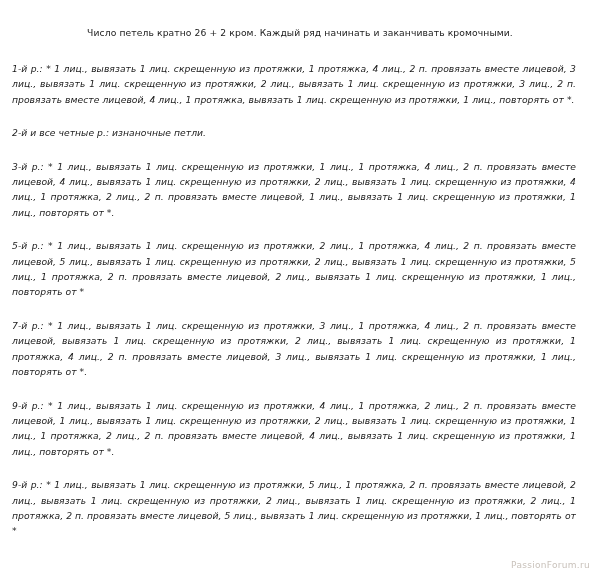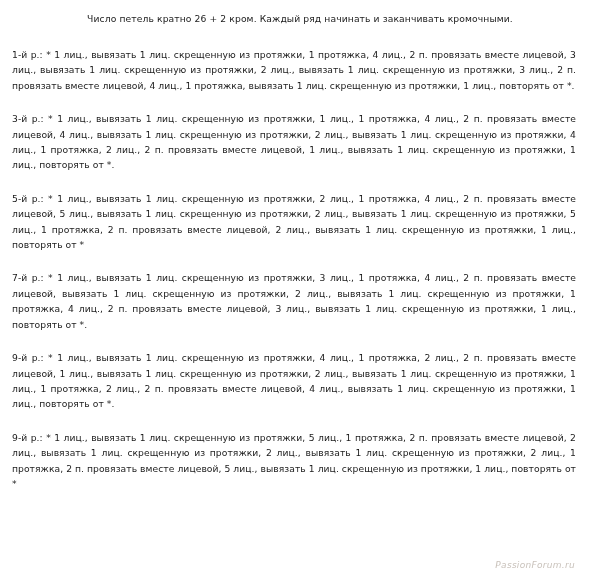--- a/index.html
+++ b/index.html
@@ -12,61 +12,62 @@
     background: #ffffff;
     font-family: "DejaVu Sans", sans-serif;
     color: #111111;
     overflow: hidden;
   }
   .page {
     position: relative;
     width: 600px;
     height: 576px;
     box-sizing: border-box;
-    padding: 12px 12px 0 12px;
+    padding: 26px 12px 0 12px;
     border-radius: 20px;
   }
   .doc-title {
     font-size: 9.2px;
     line-height: 13px;
     text-align: center;
     color: #1a1a1a;
     margin: 0 0 22px 0;
     letter-spacing: 0.1px;
   }
   .para {
     font-size: 9.2px;
     line-height: 15.4px;
     text-align: justify;
     color: #1a1a1a;
     margin: 0 12px 18px 0;
     letter-spacing: 0.05px;
+    font-style: italic;
   }
   .para:last-of-type {
     margin-bottom: 0;
   }
   .watermark {
     position: absolute;
-    right: 25px;
+    right: 10px;
     bottom: 6px;
     font-size: 9px;
     letter-spacing: 0.3px;
     color: #c9c2bb;
     font-family: "DejaVu Sans", sans-serif;
-    font-style: italic;
   }
 </style>
 </head>
 <body>
 
 <div class="page">
 
   <p class="doc-title">Число петель кратно 26 + 2 кром. Каждый ряд начинать и заканчивать кромочными.</p>
 
   <p class="para">1-й р.: * 1 лиц., вывязать 1 лиц. скрещенную из протяжки, 1 протяжка, 4 лиц., 2 п. провязать вместе лицевой, 3 лиц., вывязать 1 лиц. скрещенную из протяжки, 2 лиц., вывязать 1 лиц. скрещенную из протяжки, 3 лиц., 2 п. провязать вместе лицевой, 4 лиц., 1 протяжка, вывязать 1 лиц. скрещенную из протяжки, 1 лиц., повторять от *.</p>
+  <p class="para">2-й и все четные р.: изнаночные петли.</p>
   <p class="para">3-й р.: * 1 лиц., вывязать 1 лиц. скрещенную из протяжки, 1 лиц., 1 протяжка, 4 лиц., 2 п. провязать вместе лицевой, 4 лиц., вывязать 1 лиц. скрещенную из протяжки, 2 лиц., вывязать 1 лиц. скрещенную из протяжки, 4 лиц., 1 протяжка, 2 лиц., 2 п. провязать вместе лицевой, 1 лиц., вывязать 1 лиц. скрещенную из протяжки, 1 лиц., повторять от *.</p>
   <p class="para">5-й р.: * 1 лиц., вывязать 1 лиц. скрещенную из протяжки, 2 лиц., 1 протяжка, 4 лиц., 2 п. провязать вместе лицевой, 5 лиц., вывязать 1 лиц. скрещенную из протяжки, 2 лиц., вывязать 1 лиц. скрещенную из протяжки, 5 лиц., 1 протяжка, 2 п. провязать вместе лицевой, 2 лиц., вывязать 1 лиц. скрещенную из протяжки, 1 лиц., повторять от *</p>
   <p class="para">7-й р.: * 1 лиц., вывязать 1 лиц. скрещенную из протяжки, 3 лиц., 1 протяжка, 4 лиц., 2 п. провязать вместе лицевой, вывязать 1 лиц. скрещенную из протяжки, 2 лиц., вывязать 1 лиц. скрещенную из протяжки, 1 протяжка, 4 лиц., 2 п. провязать вместе лицевой, 3 лиц., вывязать 1 лиц. скрещенную из протяжки, 1 лиц., повторять от *.</p>
   <p class="para">9-й р.: * 1 лиц., вывязать 1 лиц. скрещенную из протяжки, 4 лиц., 1 протяжка, 2 лиц., 2 п. провязать вместе лицевой, 1 лиц., вывязать 1 лиц. скрещенную из протяжки, 2 лиц., вывязать 1 лиц. скрещенную из протяжки, 1 лиц., 1 протяжка, 2 лиц., 2 п. провязать вместе лицевой, 4 лиц., вывязать 1 лиц. скрещенную из протяжки, 1 лиц., повторять от *.</p>
   <p class="para">9-й р.: * 1 лиц., вывязать 1 лиц. скрещенную из протяжки, 5 лиц., 1 протяжка, 2 п. провязать вместе лицевой, 2 лиц., вывязать 1 лиц. скрещенную из протяжки, 2 лиц., вывязать 1 лиц. скрещенную из протяжки, 2 лиц., 1 протяжка, 2 п. провязать вместе лицевой, 5 лиц., вывязать 1 лиц. скрещенную из протяжки, 1 лиц., повторять от *</p>
 
   <div class="watermark">PassionForum.ru</div>
 </div>
 
 </body></html>

